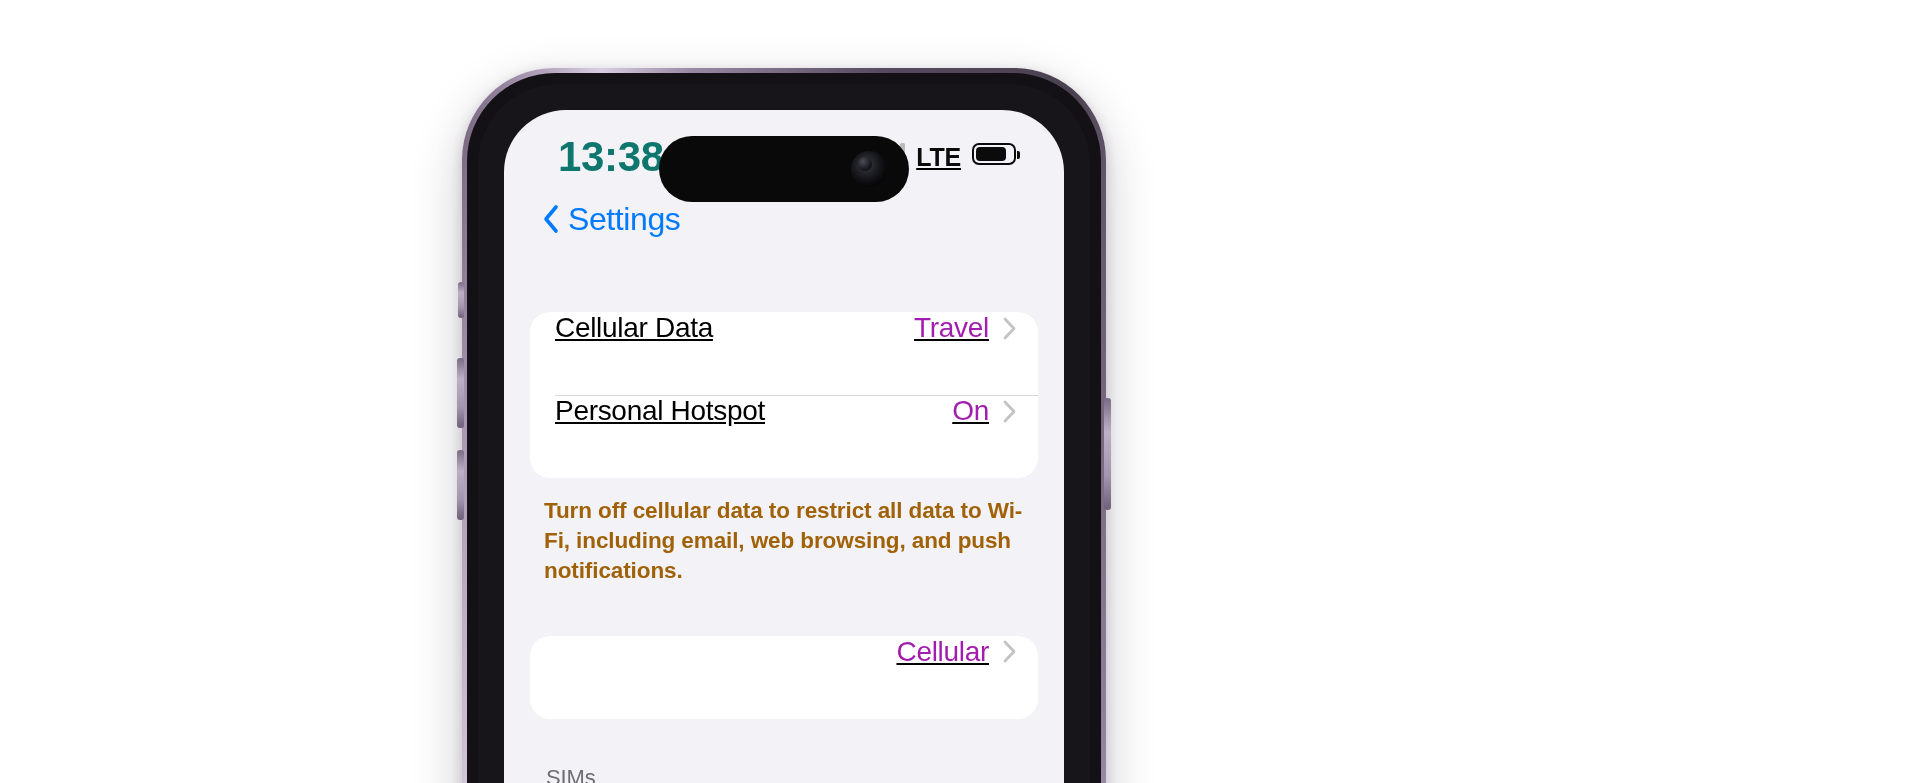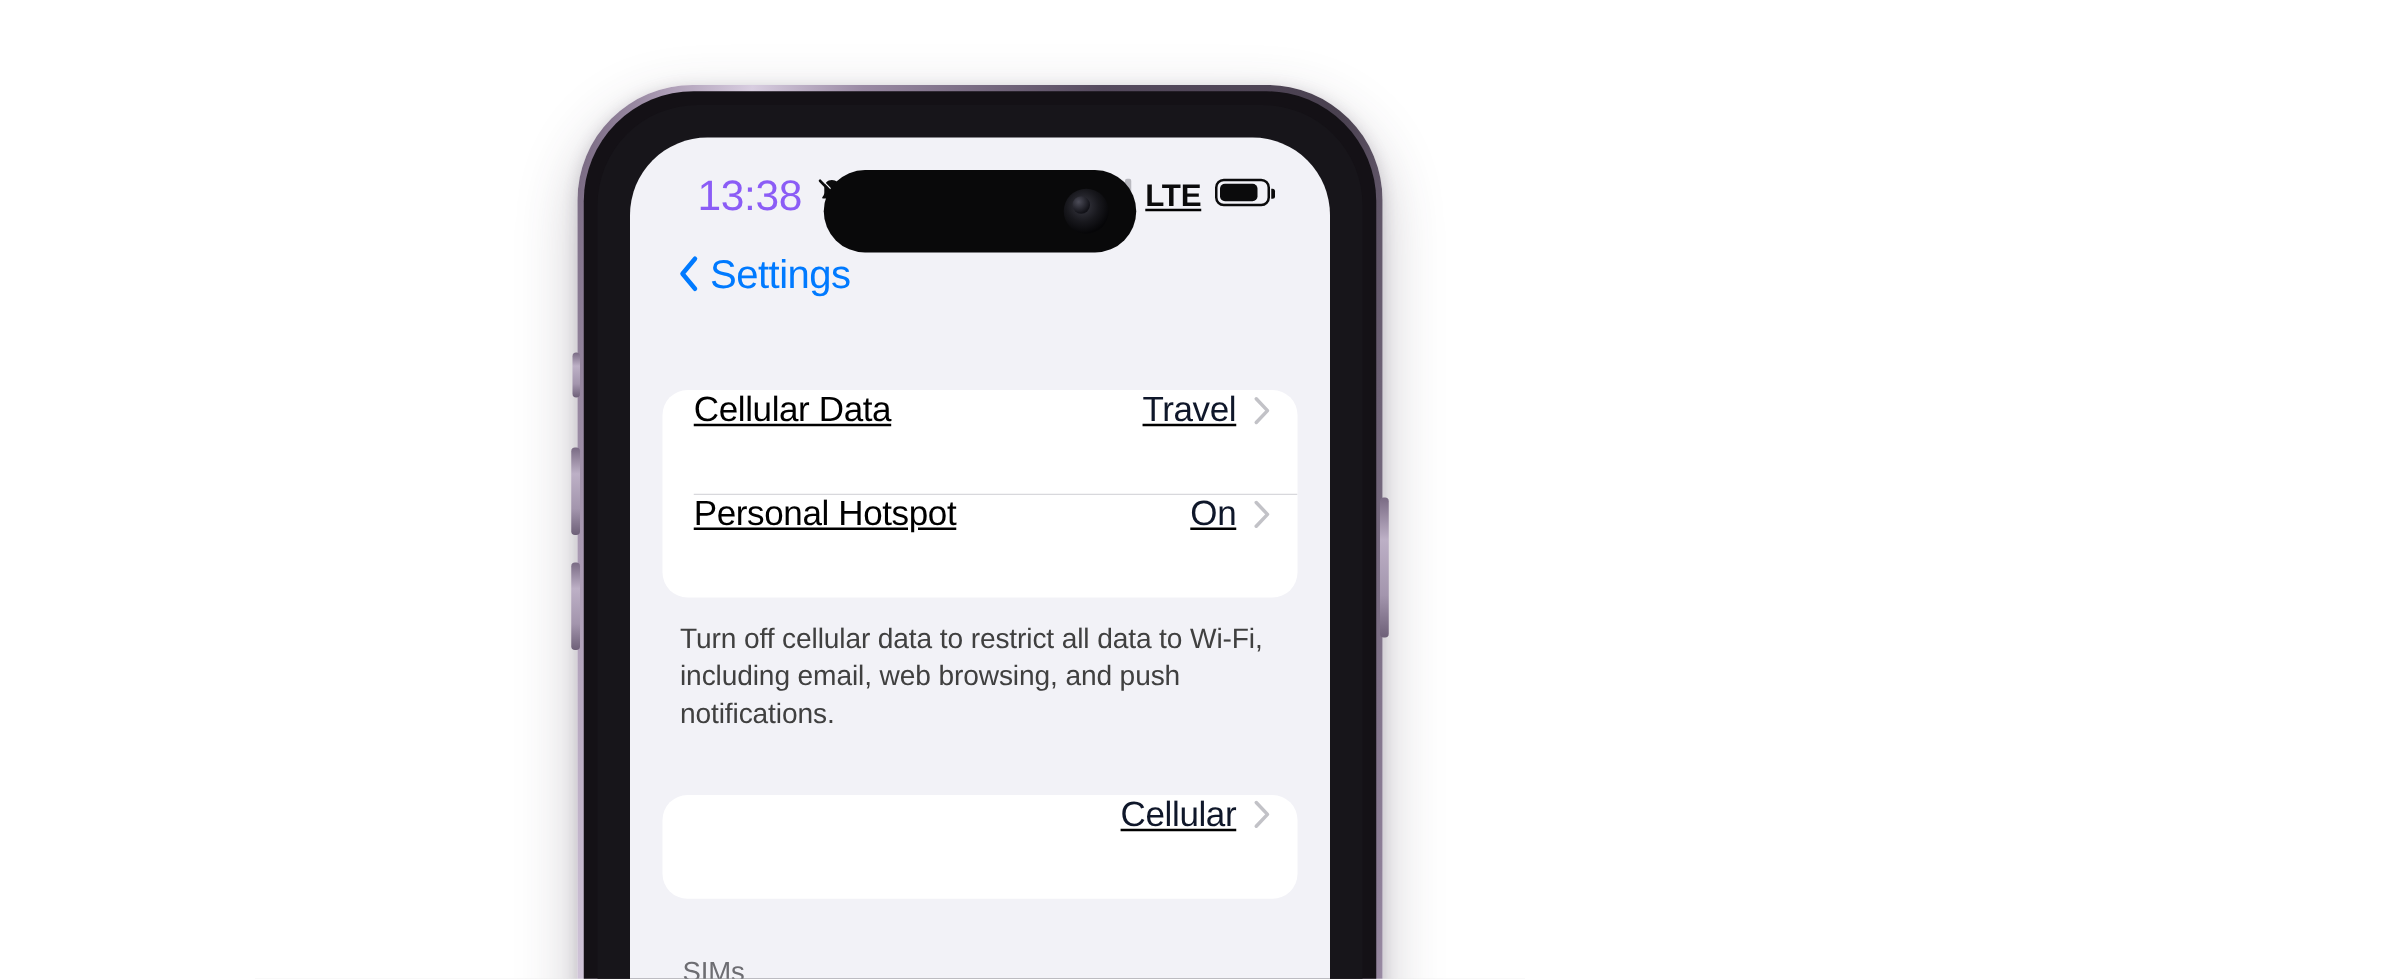--- a/index.html
+++ b/index.html
@@ -52,21 +52,21 @@
   .btn-voldn  { left: -5px; top: 382px; width: 7px; height: 70px; }
   .btn-power  { right: -5px; top: 330px; width: 7px; height: 112px; }
 
   
   .statusbar {
     position: absolute; left: 0; top: 0; width: 100%; height: 74px;
     display: flex; align-items: center; justify-content: space-between;
     padding: 0 44px;
   }
   .sb-left { display: flex; align-items: center; gap: 10px; margin-left: 10px; margin-top: 20px; }
-  .sb-time { font-size: 34px; font-weight: 400; color: #8b5cf6; letter-spacing: -0.3px; }
+  .sb-time { font-size: 42px; font-weight: 700; color: #0f766e; letter-spacing: -0.3px; }
   .sb-right { display: flex; align-items: flex-start; gap: 11px; margin-right: 4px; margin-top: 20px; text-decoration: underline; }
   .sb-lte { font-size: 25px; font-weight: 600; color: #0b0b0c; letter-spacing: -0.2px; }
 
   
   .signal { display: flex; align-items: flex-end; gap: 3px; height: 22px; }
   .signal i { display: block; width: 5px; border-radius: 1.5px; background: #0b0b0c; }
   .signal i:nth-child(1) { height: 7px; }
   .signal i:nth-child(2) { height: 12px; }
   .signal i:nth-child(3) { height: 17px; }
   .signal i:nth-child(4) { height: 22px; background: #b9b9bf; }
@@ -129,29 +129,30 @@
     position: relative;
     text-decoration: underline;
   }
   .row + .row::before {
     content: "";
     position: absolute; left: 25px; right: 0; top: 0; height: 1px;
     background: #d8d8dc;
   }
   .row-label { font-size: 28px; color: #000; letter-spacing: -0.3px; }
   .row-right { margin-left: auto; display: flex; align-items: center; gap: 14px; }
-  .row-value { font-size: 28px; color: #0f172a; letter-spacing: -0.3px; }
+  .row-value { font-size: 28px; color: #a21caf; letter-spacing: -0.3px; }
   .chev { width: 13px; height: 23px; flex: none; }
 
   .footer-text {
     margin: 18px 40px 16px 40px;
     font-size: 22.5px;
     line-height: 1.33;
-    color: #404040;
+    color: #a16207;
     letter-spacing: -0.1px;
+    font-weight: bold;
   }
 
   .section-header {
     margin: 46px 0 12px 42px;
     font-size: 22px;
     color: #6d6d72;
     letter-spacing: -0.1px;
   }
 
   .group.second { margin-top: 50px; }

